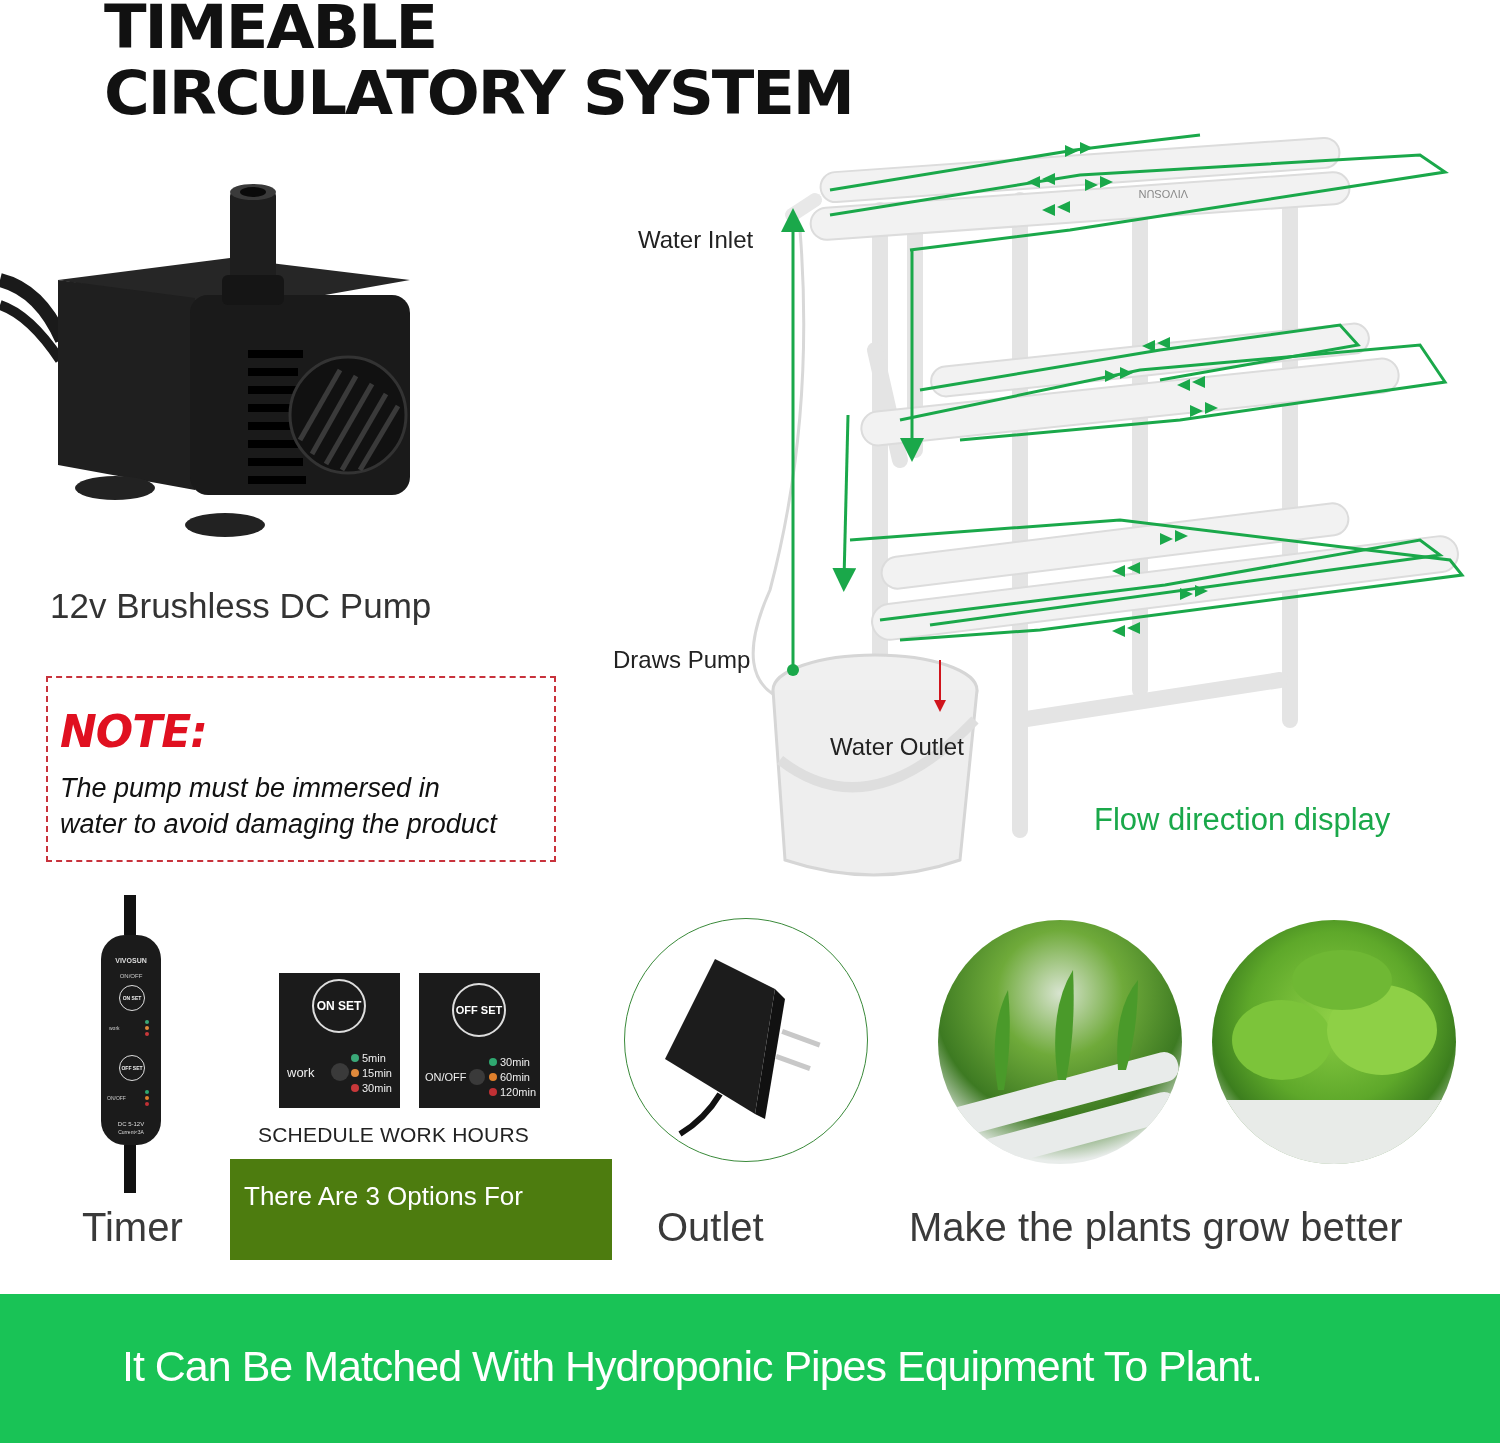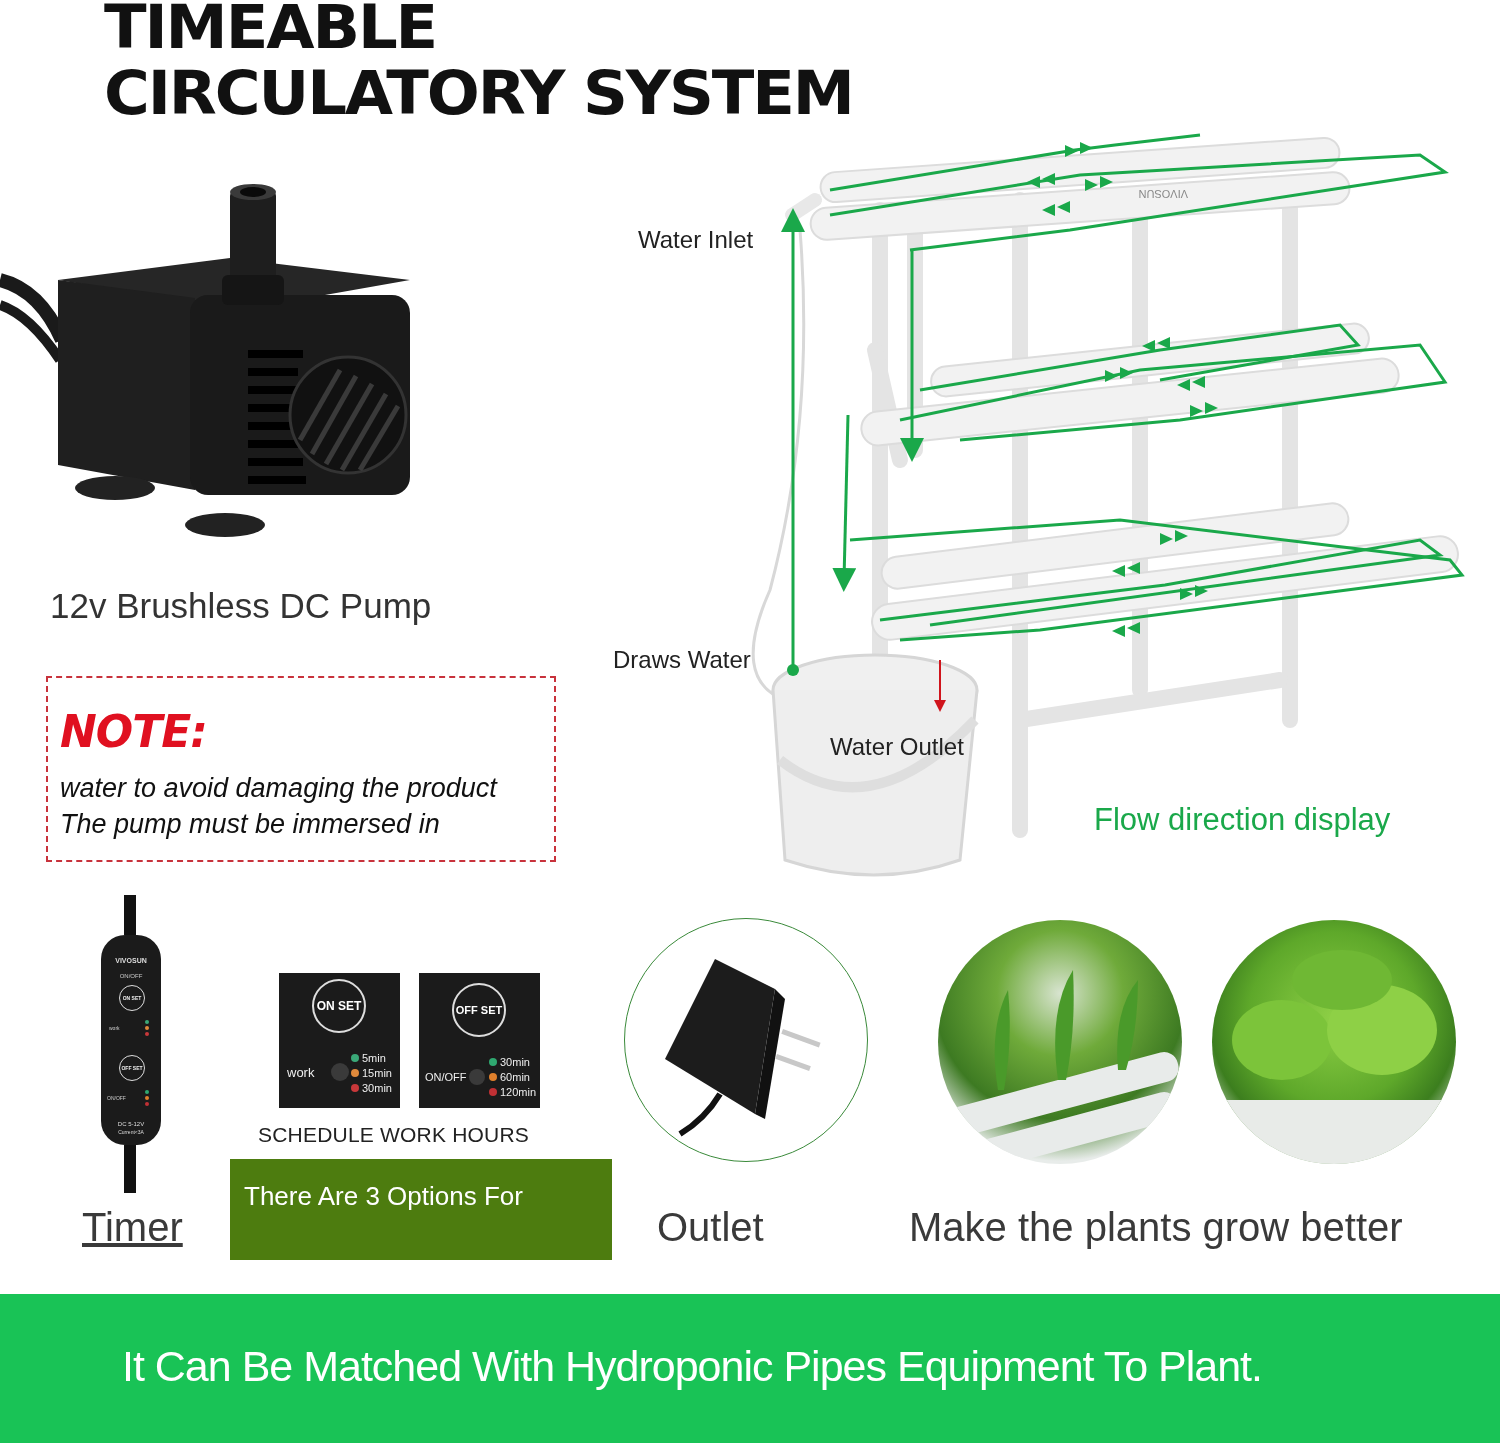--- a/index.html
+++ b/index.html
@@ -68,22 +68,22 @@
     <ellipse cx="115" cy="308" rx="40" ry="12" fill="#222"></ellipse>
     <ellipse cx="225" cy="345" rx="40" ry="12" fill="#222"></ellipse>
   </svg>
 </div>
 
 <div class="abs pump-caption">12v Brushless DC Pump</div>
 
 <div class="abs note-box">
   <div class="abs note-head">NOTE:</div>
   <div class="abs note-text">
+    <div>The pump must be immersed in</div>
     <div>water to avoid damaging the product</div>
-    <div>The pump must be immersed in</div>
   </div>
 </div>
 
 <div class="abs" style="left:600px;top:120px;width:880px;height:770px;">
   <svg width="880" height="770" viewBox="0 0 880 770">
     <defs>
       <marker id="ag" markerWidth="8" markerHeight="8" refX="4" refY="4" orient="auto">
           <path d="M0,0 L8,4 L0,8 z" fill="#1aa84a"></path>
         </marker>
     </defs>
@@ -162,21 +162,21 @@
     <circle cx="193" cy="550" r="6" fill="#1aa84a"></circle>
 
     <line x1="340" y1="540" x2="340" y2="585" stroke="#d0141c" stroke-width="2"></line>
     <polygon points="334,580 346,580 340,592" fill="#d0141c"></polygon>
 
     <text x="532" y="78" font-family="Liberation Sans, sans-serif" font-size="11" fill="#888" transform="rotate(180 560 74)">VIVOSUN</text>
   </svg>
 </div>
 
 <div class="abs flow-label" style="left:638px;top:226px;text-align:right;">Water Inlet</div>
-<div class="abs flow-label" style="left:613px;top:646px;">Draws Water</div>
+<div class="abs flow-label" style="left:613px;top:646px;">Draws Pump</div>
 <div class="abs flow-label" style="left:830px;top:733px;">Water Outlet</div>
 <div class="abs flow-display">Flow direction display</div>
 
 <div class="abs" style="left:96px;top:895px;width:70px;height:300px;">
   <div class="abs" style="left:28px;top:0;width:12px;height:40px;background:#111;"></div>
   <div class="abs panel" style="left:5px;top:40px;width:60px;height:210px;border-radius:24px;">
     <div class="abs" style="left:0;top:22px;width:60px;text-align:center;font-size:7px;font-weight:bold;color:#ddd;">VIVOSUN</div>
     <div class="abs" style="left:0;top:38px;width:60px;text-align:center;font-size:6px;color:#ccc;">ON/OFF</div>
     <div class="abs" style="left:18px;top:50px;width:24px;height:24px;border:1.5px solid #ddd;border-radius:50%;display:flex;align-items:center;justify-content:center;">
       <span style="font-size:5px;color:#eee;font-weight:bold;">ON SET</span>
@@ -194,21 +194,21 @@
     <div class="abs" style="left:44px;top:155px;">
       <div style="width:4px;height:4px;border-radius:50%;background:#2fa870;margin-bottom:2px;"></div>
       <div style="width:4px;height:4px;border-radius:50%;background:#e0802c;margin-bottom:2px;"></div>
       <div style="width:4px;height:4px;border-radius:50%;background:#c03034;"></div>
     </div>
     <div class="abs" style="left:0;top:186px;width:60px;text-align:center;font-size:6px;color:#ddd;">DC 5-12V</div>
     <div class="abs" style="left:0;top:194px;width:60px;text-align:center;font-size:5px;color:#ddd;">Current&lt;3A</div>
   </div>
   <div class="abs" style="left:28px;top:250px;width:12px;height:48px;background:#111;"></div>
 </div>
-<div class="abs bottom-caption" style="left:82px;top:1205px;text-decoration:underline;">Timer</div>
+<div class="abs bottom-caption" style="left:82px;top:1205px;">Timer</div>
 
 <div class="abs panel" style="left:279px;top:973px;width:121px;height:135px;">
   <div class="abs" style="left:33px;top:6px;width:50px;height:50px;border:2px solid #ddd;border-radius:50%;display:flex;align-items:center;justify-content:center;">
     <span style="font-size:12px;font-weight:bold;color:#fff;">ON SET</span>
   </div>
   <div class="abs" style="left:8px;top:92px;font-size:13px;color:#eee;">work</div>
   <div class="abs" style="left:52px;top:90px;width:18px;height:18px;border-radius:50%;background:#3a3a3a;"></div>
   <div class="abs" style="left:72px;top:78px;font-size:11px;color:#eee;line-height:15px;">
     <div><span style="display:inline-block;width:8px;height:8px;border-radius:50%;background:#3aa878;margin-right:3px;"></span><span>5min</span></div>
     <div><span style="display:inline-block;width:8px;height:8px;border-radius:50%;background:#e08a3c;margin-right:3px;"></span><span>15min</span></div>

